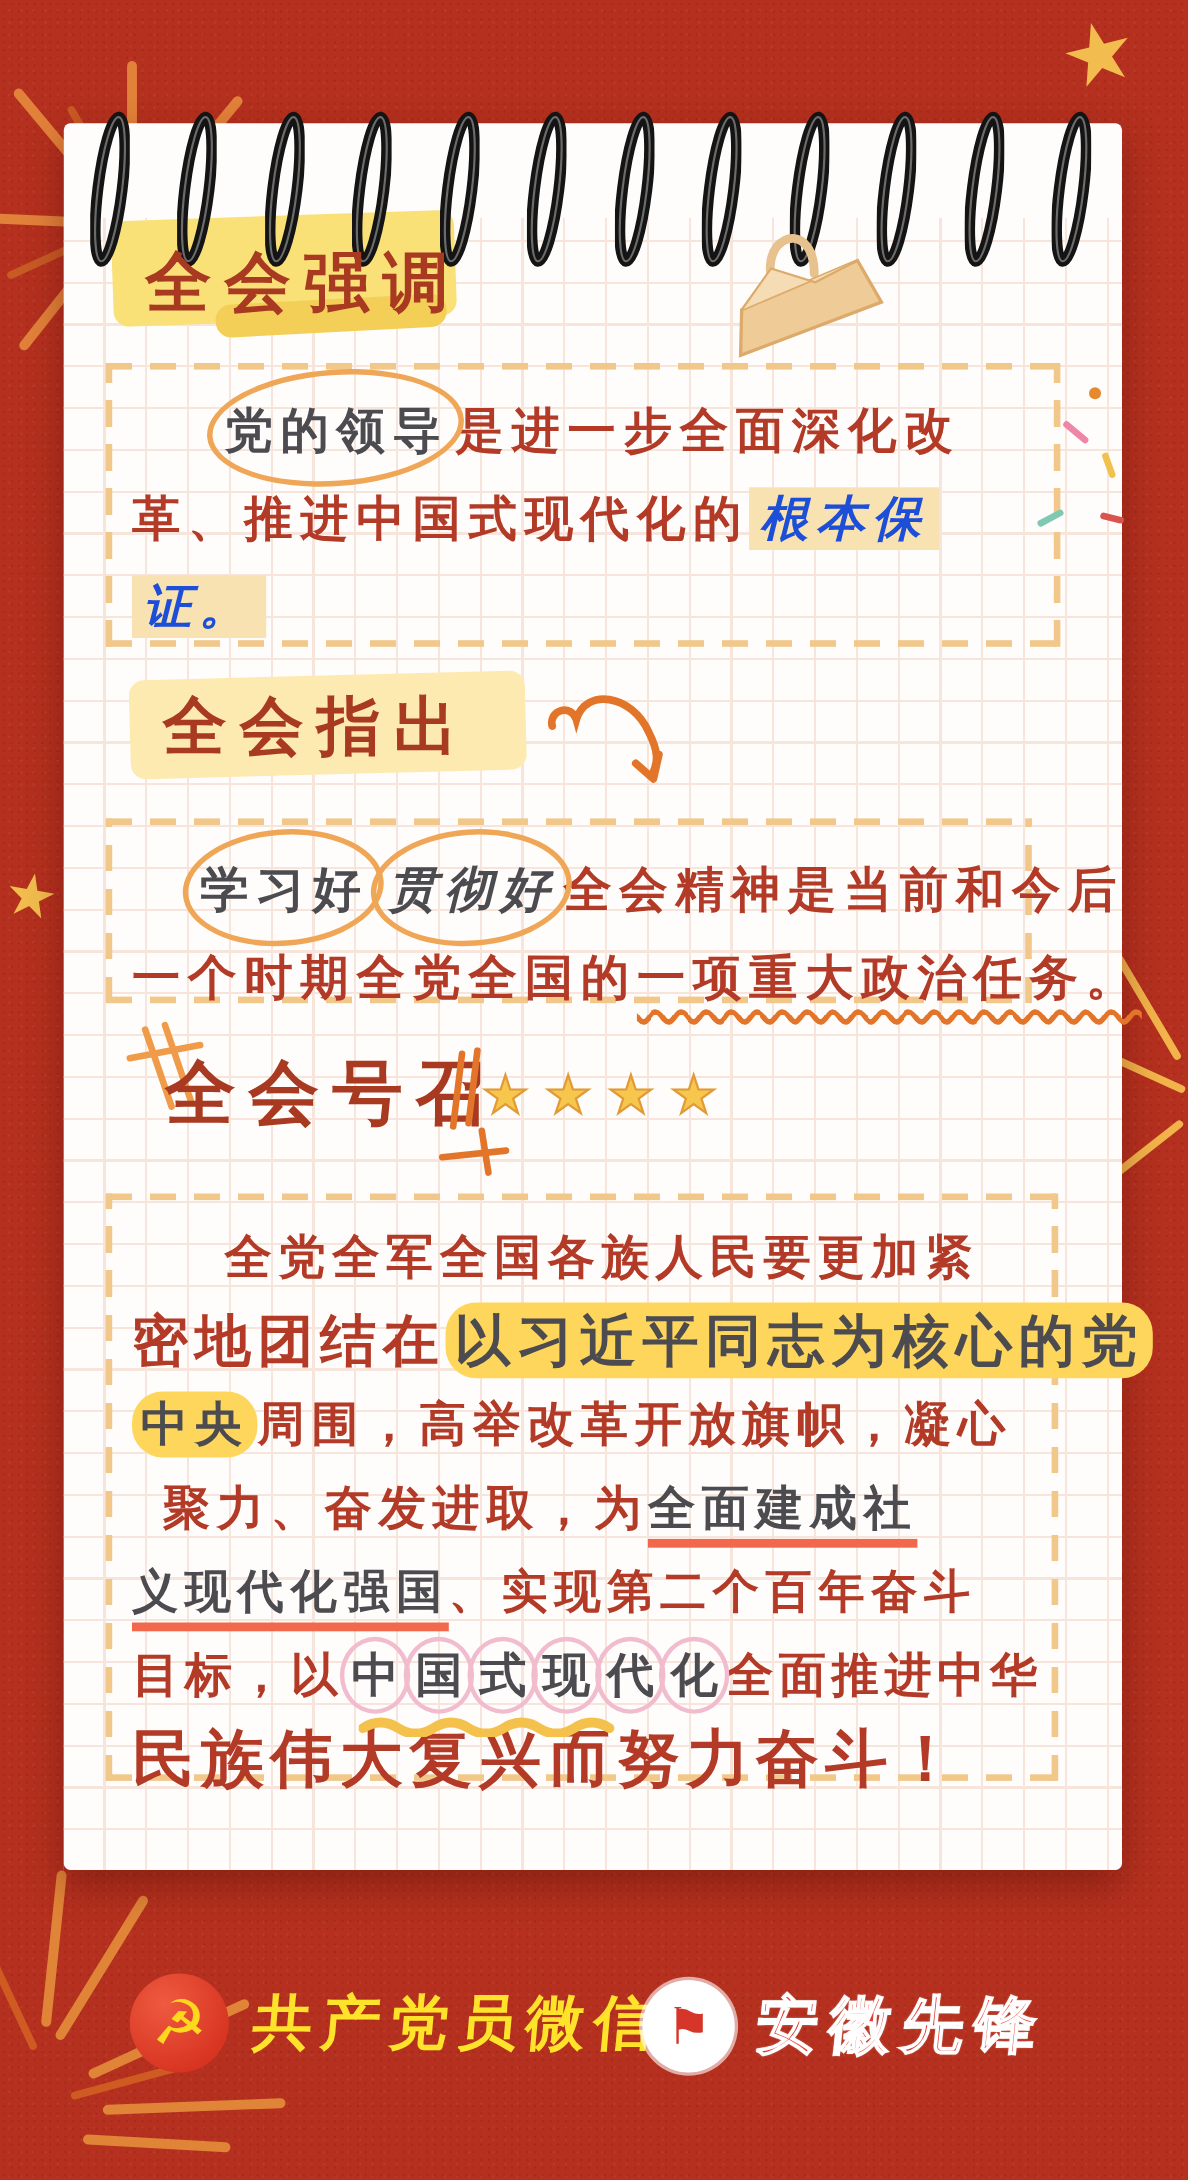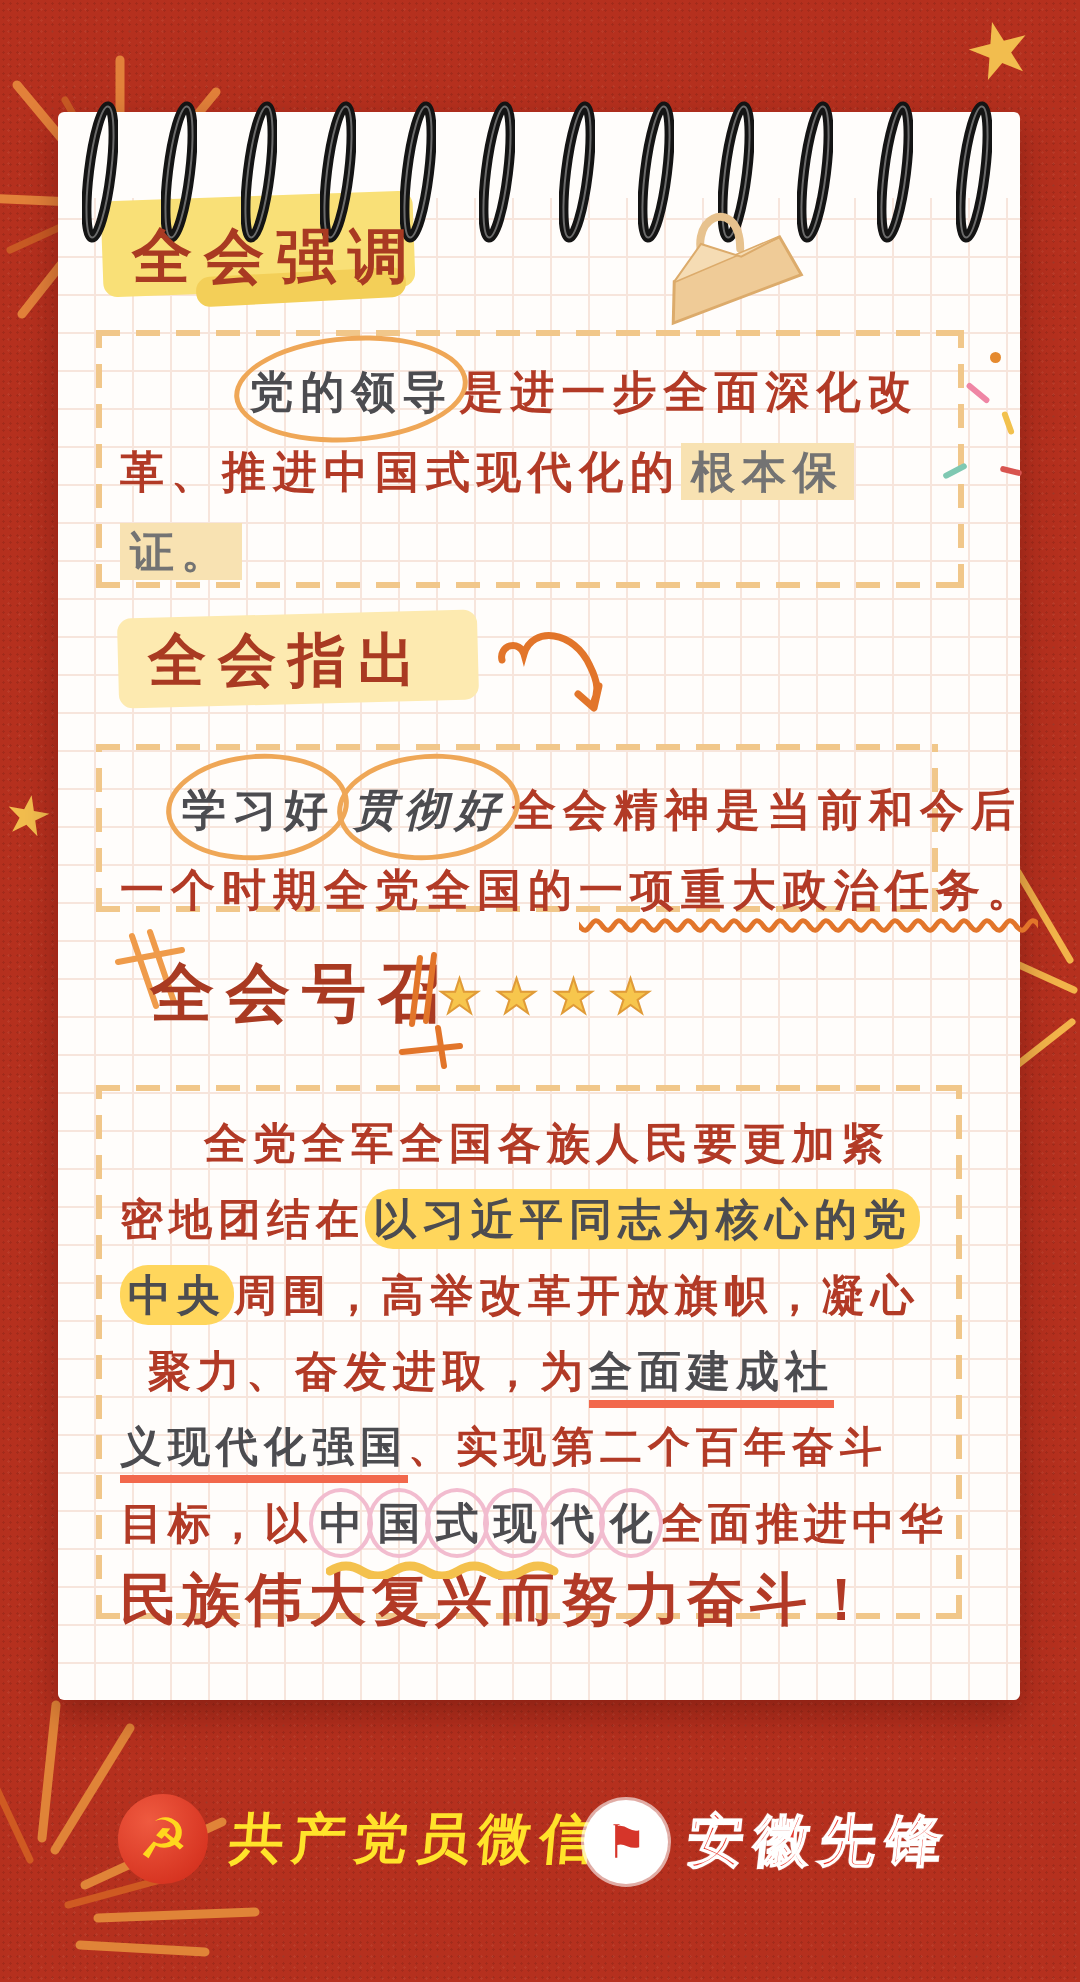--- a/index.html
+++ b/index.html
@@ -32,21 +32,21 @@
       repeating-linear-gradient(90deg,#f1c78a 0 24px, transparent 24px 40px),
       repeating-linear-gradient(0deg,#f1c78a 0 24px, transparent 24px 40px),
       repeating-linear-gradient(0deg,#f1c78a 0 24px, transparent 24px 40px);
     background-position:0 0,0 100%,0 0,100% 0;
     background-size:100% 6px,100% 6px,6px 100%,6px 100%;
     background-repeat:no-repeat;}
   .bline{white-space:nowrap;font-weight:900;color:#b23a26;font-size:44px;letter-spacing:7px;line-height:80px;padding-left:24px;}
   .circled{position:relative;color:#4c4c50;padding:0 6px;display:inline-block;}
   .circled::before{content:"";position:absolute;left:-10px;right:-8px;top:-16px;bottom:-10px;
     border:5px solid #efa757;border-radius:50%;transform:rotate(-4deg);}
-  .hl-tan{background:#f8e2b2;color:#737373;padding:4px 10px;}
+  .hl-tan{background:#f8e2b2;color:#1d4ed8;padding:4px 10px;font-style:italic;}
   .yl{background:#ffd65c;color:#4c4c50;border-radius:28px;padding:6px 8px;}
   .wavy-orange{text-decoration-line:underline;text-decoration-style:wavy;
     text-decoration-color:#e2752a;text-decoration-thickness:5px;text-underline-offset:14px;margin-top:36px;}
   .dk-ul{color:#4c4c50;text-decoration-line:underline;text-decoration-color:#f2684c;
     text-decoration-thickness:8px;text-underline-offset:14px;}
   .zh-wrap{position:relative;display:inline-block;letter-spacing:0;}
   .pc{display:inline-block;width:56px;height:62px;line-height:62px;text-align:center;
     color:#4c4c50;border:4px solid #f2bccf;border-radius:50%;margin:0 -3px;font-size:43px;}
   .yellow-wave{position:absolute;left:14px;bottom:-18px;}
   
@@ -168,21 +168,21 @@
     <path d="M60 76 C 46 16 110 8 97 62" fill="none" stroke="#e7c28e" stroke-width="8" stroke-linecap="round"></path>
     <path d="M25 78 L138 60 L150 102 L14 118 Z" fill="#efcb97" stroke="#dcab6b" stroke-width="3"></path>
     <path d="M25 78 L60 48 L96 70 L138 60" fill="#f5dcb4" stroke="#dcab6b" stroke-width="2"></path>
   </svg>
 
   <div class="hl-swatch" style="left:102px;top:196px;width:312px;height:96px;background:#f9e077;transform:rotate(-2deg);"></div>
   <div class="hl-swatch" style="left:196px;top:272px;width:210px;height:30px;background:#f3cf58;transform:rotate(-3deg);"></div>
   <div class="h-title" style="left:132px;top:202px;font-size:60px;margin-top:15px;">全会强调</div>
 
   <div class="dbox" style="left:96px;top:330px;width:868px;height:258px;">
-    <div class="bline" style="margin-top:22px;text-align:center;">
+    <div class="bline" style="margin-top:22px;">
       <span style="display:inline-block;width:78px;"></span><span class="circled">党的领导</span><span>是进一步全面深化改</span>
     </div>
     <div class="bline">
       <span>革、推进中国式现代化的</span><span class="hl-tan">根本保</span>
     </div>
     <div class="bline">
       <span class="hl-tan">证。</span>
     </div>
   </div>
 
@@ -225,21 +225,21 @@
     </g>
   </svg>
   <div class="stars-row">
     <span class="gold-star">★</span><span class="gold-star">★</span><span class="gold-star">★</span><span class="gold-star">★</span>
   </div>
 
   <div class="dbox" style="left:96px;top:1085px;width:866px;height:534px;">
     <div class="bline" style="margin-top:20px;font-size:43px;letter-spacing:6px;line-height:76px;">
       <span style="display:inline-block;width:84px;"></span><span>全党全军全国各族人民要更加紧</span>
     </div>
-    <div class="bline" style="font-size:43px;letter-spacing:6px;line-height:76px;">
+    <div class="bline" style="font-size:51px;letter-spacing:6px;line-height:76px;">
       <span>密地团结在</span><span class="yl">以习近平同志为核心的党</span>
     </div>
     <div class="bline" style="font-size:43px;letter-spacing:6px;line-height:76px;">
       <span class="yl">中央</span><span>周围，高举改革开放旗帜，凝心</span>
     </div>
     <div class="bline" style="font-size:43px;letter-spacing:6px;line-height:76px;margin-left:28px;">
       <span>聚力、奋发进取，为</span><span class="dk-ul">全面建成社</span>
     </div>
     <div class="bline" style="font-size:42px;letter-spacing:6px;line-height:76px;">
       <span class="dk-ul">义现代化强国</span><span>、实现第二个百年奋斗</span>

